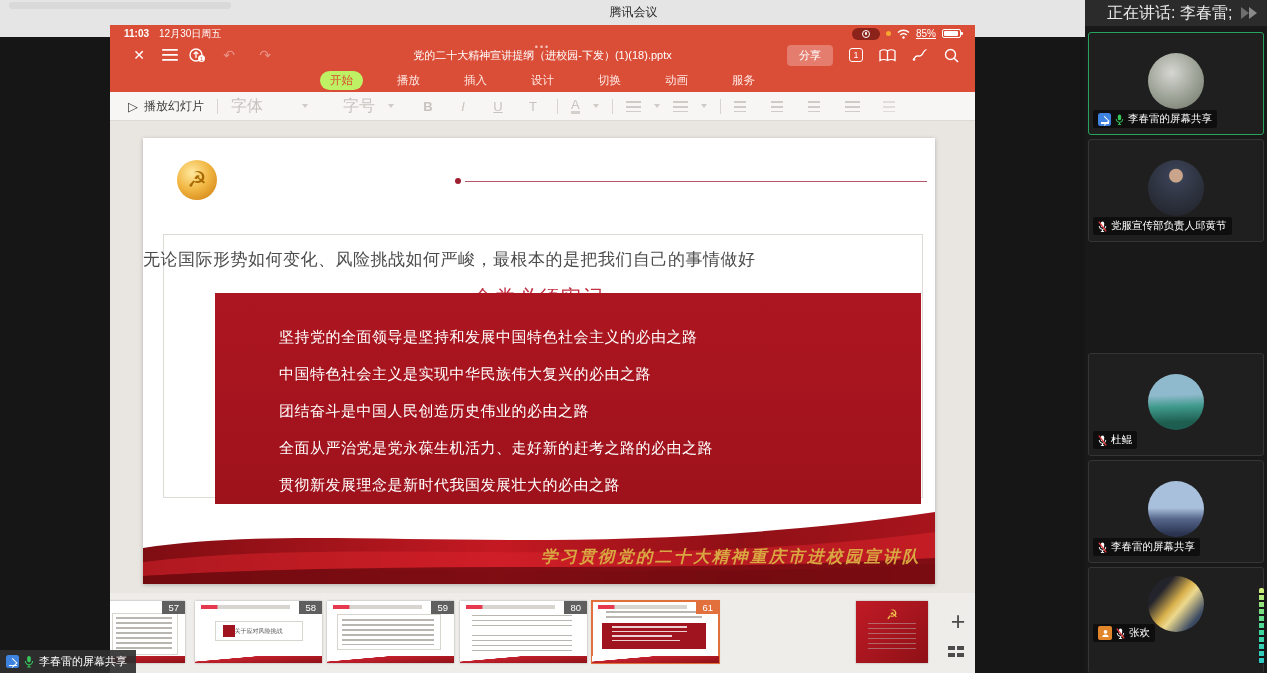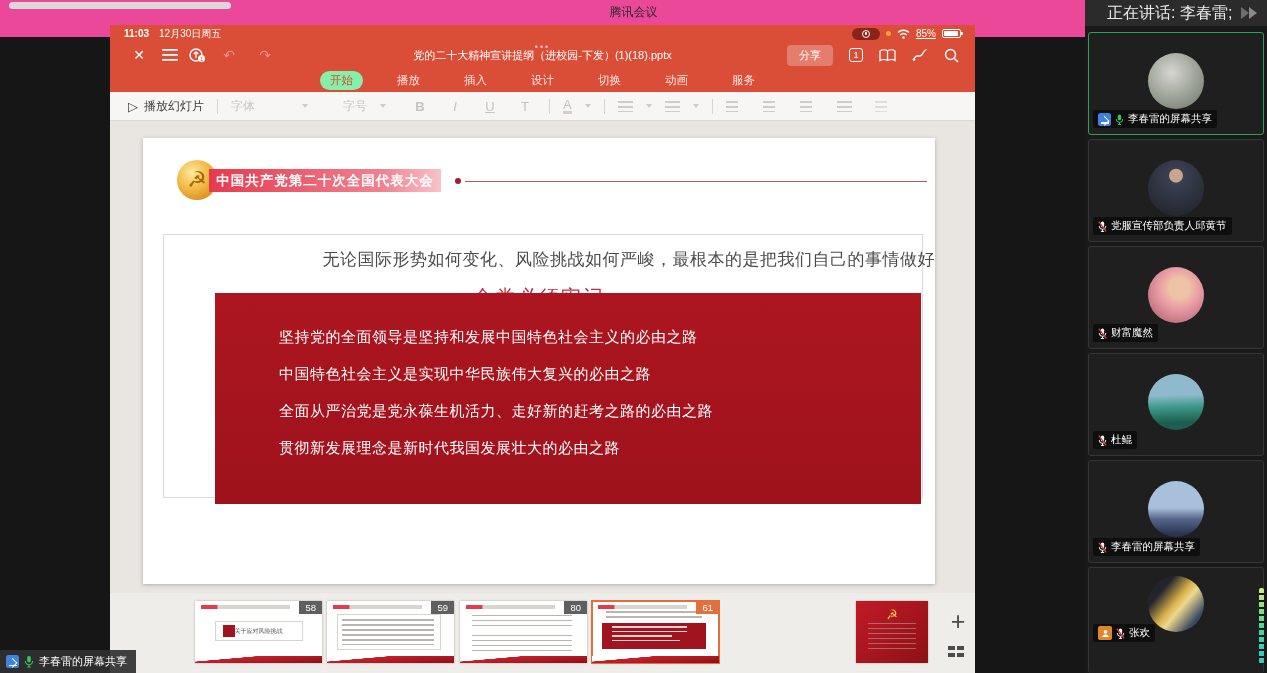--- a/index.html
+++ b/index.html
@@ -1,21 +1,21 @@
 <!DOCTYPE html>
 <html><head>
 <meta charset="utf-8">
 <style>
   * { margin:0; padding:0; box-sizing:border-box; }
   html,body { width:1267px; height:673px; overflow:hidden; background:#141414;
     font-family:"Liberation Sans","DejaVu Sans",sans-serif; }
   #app { position:relative; width:1267px; height:673px; background:#161616; }
 
   
-  .topbar { position:absolute; left:0; top:0; width:1267px; height:37px; background:#ec4899; }
+  .topbar { position:absolute; left:0; top:0; width:1267px; height:37px; background:#e5e5e5; }
   .topbar-title { position:absolute; left:0; right:0; top:4px; text-align:center; font-size:12px; color:#2b2b2b; }
   .topbar-pill { position:absolute; left:9px; top:2px; width:222px; height:7px; background:#d9d9d9; border-radius:4px; }
 
   
   .screen { position:absolute; left:110px; top:25px; width:865px; height:648px; background:#efede9; overflow:hidden; }
 
   .wps-status { position:absolute; left:0; top:0; width:100%; height:17px; background:#da4d37; color:#fff;
     display:flex; align-items:center; font-size:10px; padding:0 14px; }
   .wps-status .time { font-weight:bold; margin-right:10px; }
   .status-right { margin-left:auto; display:flex; align-items:center; gap:6px;text-decoration:underline; }
@@ -35,28 +35,28 @@
   .tb-left { display:flex; align-items:center; gap:10px; }
   .doc-title { position:absolute; left:0; right:0; text-align:center; font-size:11px; color:#fff; pointer-events:none; }
   .tb-right { margin-left:auto; display:flex; align-items:center; gap:16px; z-index:2; }
   .share-btn { background:rgba(255,255,255,.27); color:#fff; font-size:11px; padding:3px 12px; border-radius:4px; }
   .pagenum-icon { width:14px; height:14px; border:1.4px solid #fff; border-radius:3px; font-size:9px; display:flex; align-items:center; justify-content:center; }
   svg.wicon { display:block; }
 
   .wps-tabs { position:absolute; left:0; top:43px; width:100%; height:24px; background:#da4d37;
     display:flex; align-items:center; justify-content:center; gap:24px; }
   .wps-tab { color:#ffe9e4; font-size:11.5px; padding:2px 10px; border-radius:10px; cursor:pointer; }
-  .wps-tab.active { background:#86efac; color:#d9492f;text-align:center; }
+  .wps-tab.active { background:#bef264; color:#d9492f;text-align:center; }
 
   .wps-ribbon { position:absolute; left:0; top:67px; width:100%; height:29px; background:#f8f6f4; border-bottom:1px solid #ddd9d5;
     display:flex; align-items:center; padding:0 18px; gap:13px; }
   .rb-play { display:flex; align-items:center; gap:6px; color:#3d3d3d; font-size:12px; }
   .rb-play .tri { font-size:13px; }
   .rb-div { width:1px; height:15px; background:#d8d4d0; }
-  .rb-gray { color:#c7c3bf; font-size:12px; }
+  .rb-gray { color:#c7c3bf; font-size:16px; }
   .rb-letter { color:#c7c3bf; font-size:13px; width:22px; text-align:center; }
   .rb-letter.u { text-decoration:underline; }
   .rb-letter.i { font-style:italic; }
   .caret { width:0; height:0; border-left:3.5px solid transparent; border-right:3.5px solid transparent; border-top:4px solid #cfcbc7; }
   .rb-A { color:#c7c3bf; font-size:13px; border-bottom:3px solid #d3cfcb; line-height:13px; }
   .rb-bars { display:inline-block; width:15px; height:11px;
      background:repeating-linear-gradient(180deg,#cfcbc7 0 2px,transparent 2px 5px); }
   .rb-bars.short { background:repeating-linear-gradient(180deg,#cfcbc7 0 2px,transparent 2px 5px); width:12px; }
 
   
@@ -67,21 +67,21 @@
     background:radial-gradient(circle at 38% 32%, #ffe9a0, #f2b javascript845 45%, #d98f1f 80%);
     background:radial-gradient(circle at 38% 32%, #ffe9a0, #f2b845 45%, #d98f1f 80%);
     display:flex; align-items:center; justify-content:center; color:#a86a00; font-size:22px; }
   .hdr-banner { position:absolute; left:66px; top:31px; width:232px; height:23px;
     background:linear-gradient(90deg,#e6394e,#ef8391 75%,#f9c3ca); display:flex; align-items:center; justify-content:center;
     color:#fff; font-size:13.5px; font-weight:bold; letter-spacing:1px; }
   .hdr-dot { position:absolute; left:312px; top:40px; width:6px; height:6px; border-radius:50%; background:#9e1f30; }
   .hdr-line { position:absolute; left:322px; top:42.5px; width:462px; height:1px; background:#b5566a; }
 
   .quote-frame { position:absolute; left:20px; top:96px; width:760px; height:264px; border:1px solid #dedad6; }
-  .quote-text { position:absolute; left:0; right:0; top:110px; text-align:right; color:#4c4c4c; font-size:17px; letter-spacing:.5px; }
+  .quote-text { position:absolute; left:0; right:0; top:110px; text-align:left; color:#4c4c4c; font-size:17px; letter-spacing:.5px; }
   .motto-row { position:absolute; left:0; right:0; top:146px; display:flex; align-items:center; justify-content:center; gap:14px; }
   .motto-line { width:62px; height:2px; background:#c23043; }
   .motto-text { color:#c23043; font-size:20px; letter-spacing:2px; }
 
   .redbox { position:absolute; left:72px; top:155px; width:706px; height:211px;
     background:linear-gradient(180deg,#ad1620,#9e121c); padding:25px 0 0 64px; }
   .redbox p { color:#fff; font-size:15px; line-height:37px; letter-spacing:.5px; white-space:nowrap; }
 
   .wave-wrap { position:absolute; left:0; bottom:0; width:792px; height:82px; }
   .gold-footer { position:absolute; right:14px; bottom:16px; color:#d8a741; font-size:16.5px; font-weight:bold;
@@ -259,43 +259,65 @@
       <span class="rb-bars short"></span>
       <span class="rb-bars short" style="margin-left:12px"></span>
       <span class="rb-bars short" style="margin-left:12px"></span>
       <span class="rb-bars" style="margin-left:12px"></span>
       <span class="rb-bars short" style="margin-left:10px; opacity:.6"></span>
     </div>
 
     <div class="wps-canvas">
       <div class="slide">
         <div class="emblem">☭</div>
-        <div class="hdr-banner">中国共产党第二十次全国代表大会</div>
         <div class="hdr-dot"></div>
         <div class="hdr-line"></div>
 
         <div class="quote-frame"></div>
         <div class="quote-text">无论国际形势如何变化、风险挑战如何严峻，最根本的是把我们自己的事情做好</div>
         <div class="motto-row">
           <span class="motto-line"></span>
           <span class="motto-text">全党必须牢记</span>
           <span class="motto-line"></span>
         </div>
 
         <div class="redbox">
           <p>坚持党的全面领导是坚持和发展中国特色社会主义的必由之路</p>
           <p>中国特色社会主义是实现中华民族伟大复兴的必由之路</p>
+          <p>团结奋斗是中国人民创造历史伟业的必由之路</p>
           <p>全面从严治党是党永葆生机活力、走好新的赶考之路的必由之路</p>
           <p>贯彻新发展理念是新时代我国发展壮大的必由之路</p>
         </div>
 
+        <div class="wave-wrap">
+          <svg width="792" height="82" viewBox="0 0 792 82" preserveAspectRatio="none">
+            <defs>
+              <linearGradient id="rg" x1="0" y1="0" x2="1" y2="0">
+                <stop offset="0" stop-color="#7e0d12"></stop>
+                  <stop offset=".45" stop-color="#c41922"></stop>
+                <stop offset=".75" stop-color="#8f1016"></stop>
+                  <stop offset="1" stop-color="#a8141c"></stop>
+              </linearGradient>
+            </defs>
+            <path d="M0,46 C180,18 420,64 792,10 L792,82 L0,82 Z" fill="url(#rg)"></path>
+            <path d="M0,60 C220,34 480,70 792,30 L792,62 C500,78 240,58 0,74 Z" fill="#d8222c" opacity=".55"></path>
+            <path d="M0,74 C260,58 520,72 792,56 L792,82 L0,82 Z" fill="#6e0a0f" opacity=".8"></path>
+          </svg>
+          <div class="gold-footer">学习贯彻党的二十大精神重庆市进校园宣讲队</div>
+        </div>
       </div>
     </div>
 
     <div class="filmstrip">
+      <div class="thumb" style="left:-52px">
+        <div class="badge">57</div>
+        <div class="mini-box" style="left:54px;top:12px;width:66px;height:42px"></div>
+        <div class="mini-lines" style="left:58px;top:16px;width:56px;height:34px"></div>
+        <div class="mini-foot"></div>
+      </div>
       <div class="thumb" style="left:85px">
         <div class="badge">58</div>
         <div class="mini-hdr"></div>
         <div class="mini-box" style="left:20px;top:20px;width:88px;height:20px"></div>
         <div class="mini-redsq"></div>
         <div class="mini-caption">关于应对风险挑战</div>
         <div class="mini-foot"></div>
       </div>
       <div class="thumb" style="left:217px">
         <div class="badge">59</div>
@@ -366,31 +388,20 @@
       <div class="tile-label">
         <svg width="9" height="13" viewBox="0 0 11 14">
           <rect x="3.5" y="1" width="4" height="7" rx="2" fill="#fff"></rect>
           <path d="M1.5 6.5 a4 4 0 0 0 8 0 M5.5 10.5 V13 M3.5 13 h4" stroke="#fff" stroke-width="1.2" fill="none"></path>
           <line x1="1" y1="1" x2="10" y2="13" stroke="#e03a3a" stroke-width="1.6"></line>
         </svg>
         <span>党服宣传部负责人邱黄节</span>
       </div>
     </div>
 
-    <div class="tile" style="top:246px">
-      <div class="avatar av3"></div>
-      <div class="tile-label">
-        <svg width="9" height="13" viewBox="0 0 11 14">
-          <rect x="3.5" y="1" width="4" height="7" rx="2" fill="#fff"></rect>
-          <path d="M1.5 6.5 a4 4 0 0 0 8 0 M5.5 10.5 V13 M3.5 13 h4" stroke="#fff" stroke-width="1.2" fill="none"></path>
-          <line x1="1" y1="1" x2="10" y2="13" stroke="#e03a3a" stroke-width="1.6"></line>
-        </svg>
-        <span>财富魔然</span>
-      </div>
-    </div>
 
     <div class="tile" style="top:353px">
       <div class="avatar av4"></div>
       <div class="tile-label">
         <svg width="9" height="13" viewBox="0 0 11 14">
           <rect x="3.5" y="1" width="4" height="7" rx="2" fill="#fff"></rect>
           <path d="M1.5 6.5 a4 4 0 0 0 8 0 M5.5 10.5 V13 M3.5 13 h4" stroke="#fff" stroke-width="1.2" fill="none"></path>
           <line x1="1" y1="1" x2="10" y2="13" stroke="#e03a3a" stroke-width="1.6"></line>
         </svg>
         <span>杜鲲</span>

